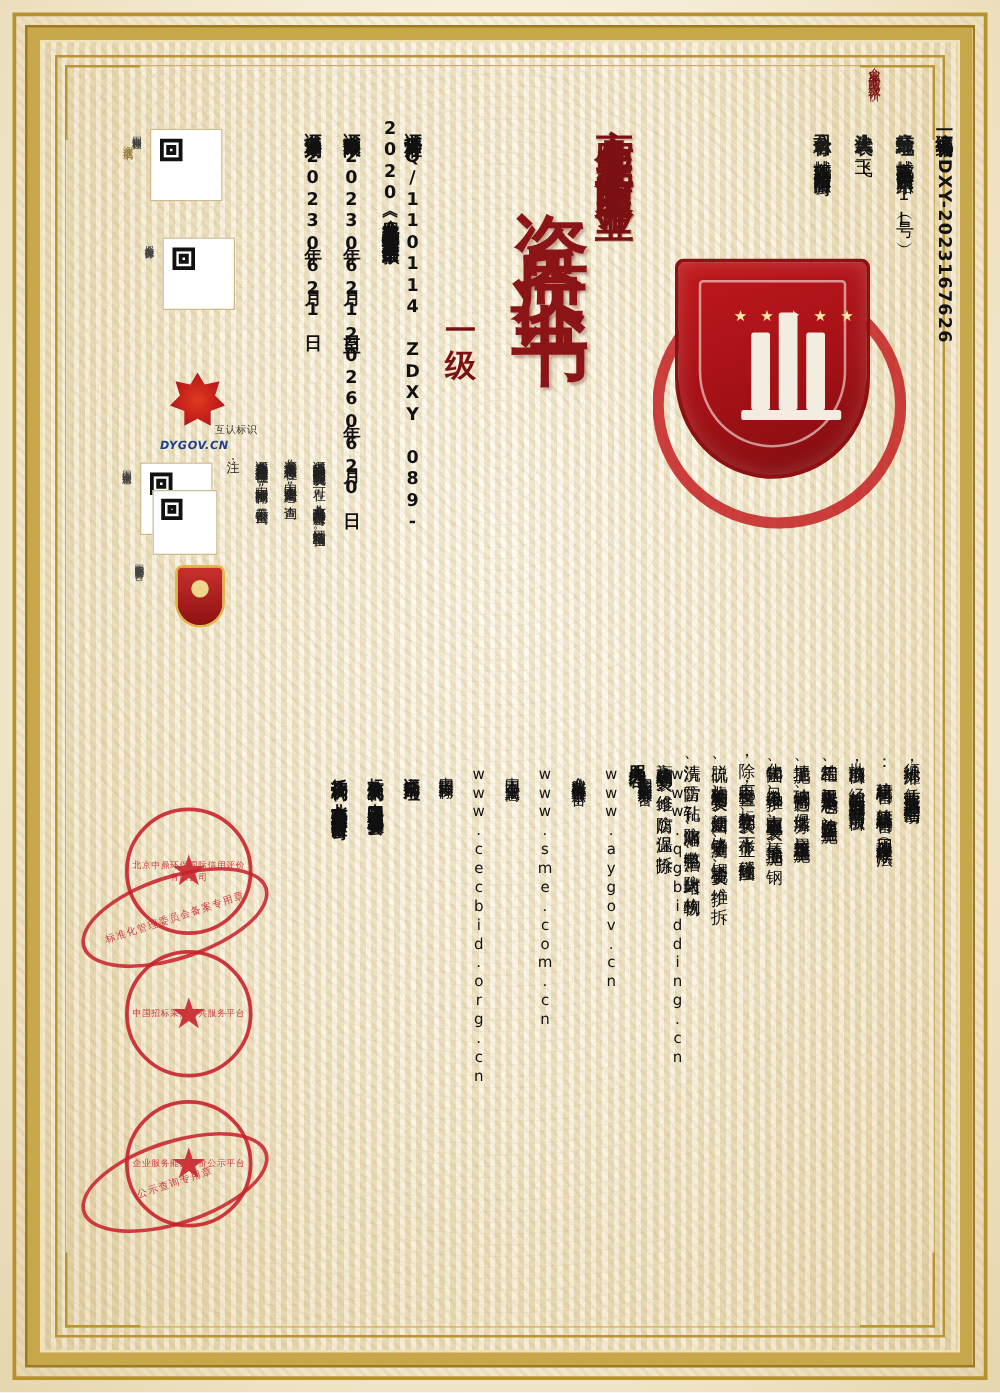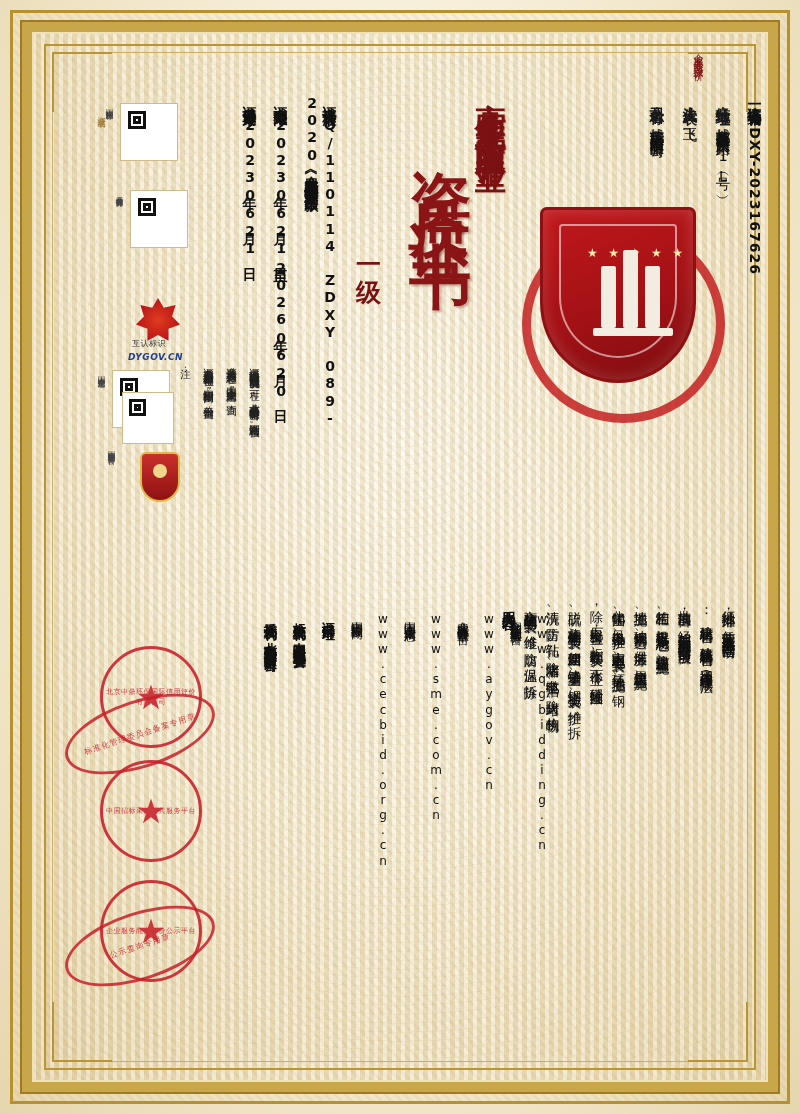--- a/index.html
+++ b/index.html
@@ -544,21 +544,21 @@
 
   <div class="qr" style="left:112px; top:370px; width:56px; height:56px;"></div>
   <div class="qr-caption" style="left:96px; top:370px; height:56px;">中国中小企业信息网</div>
 
   <div class="qr" style="left:122px; top:392px; width:50px; height:50px;"></div>
   <div class="qr-caption" style="left:106px; top:445px; height:60px;">中国招标采购公共服务平台</div>
 
   <div class="badge-flower" style="left:136px; top:298px;"></div>
   <div class="badge-shield" style="left:140px; top:452px;"></div>
   <div class="dygov" style="left:128px; top:352px;font-style:italic;">DYGOV.CN</div>
-  <div class="qr-label" style="left:122px; top:338px;">互认标识</div>
+  <div class="qr-label" style="left:122px; top:338px;padding-left:40px;">互认标识</div>
 
   <div class="watermark-ribbon" style="left:96px; top:110px; height:60px;">资质证书</div>
 
   <div class="seal" style="left:100px; top:646px; width:96px; height:96px;">
     <div class="ring-text">北京中鼎环保国际信用评价有限公司</div>
     <div class="star">★</div>
   </div>
   <div class="seal" style="left:100px; top:760px; width:96px; height:96px;">
     <div class="ring-text">中国招标采购公共服务平台</div>
     <div class="star">★</div>

